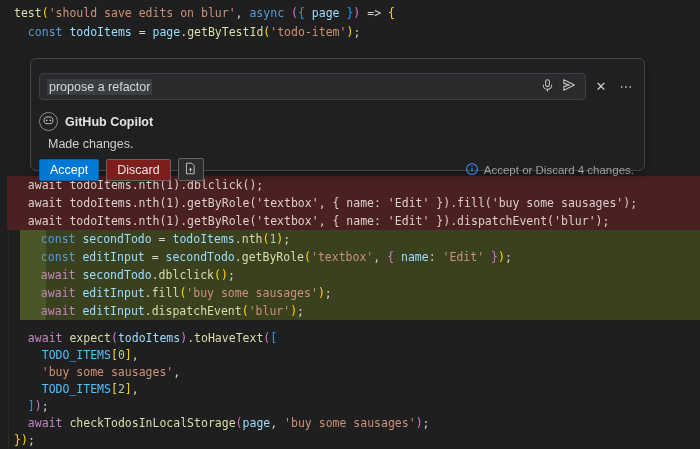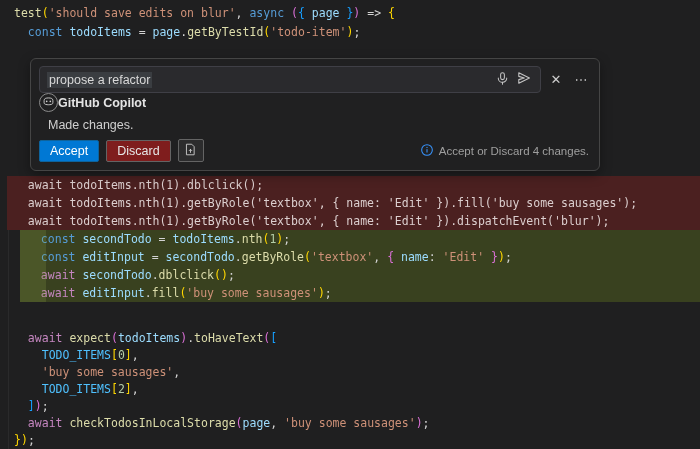--- a/index.html
+++ b/index.html
@@ -13,34 +13,34 @@
   .bottom-code .code-line{line-height:17px;}
   .code-line.removed{background:#4b2020;color:#dccfcf;}
   .code-line.added{background:#39411f;margin-left:20px;}
   .code-line.added::before{content:"";position:absolute;left:0;top:0;bottom:0;width:26px;background:rgba(140,162,74,0.22);}
   .tok-kw{color:#569cd6}.tok-ctl{color:#c586c0}.tok-fn{color:#dcdcaa}
   .tok-var{color:#9cdcfe}.tok-cvar{color:#4fc1ff}.tok-str{color:#ce9178}
   .tok-num{color:#b5cea8}.tok-b1{color:#ffd700}.tok-b2{color:#da70d6}.tok-b3{color:#179fff}
   .gutter-line{position:absolute;left:8px;top:176px;bottom:0;width:1px;background:rgba(255,255,255,0.05);}
 
   
-  .widget{position:absolute;left:30px;top:58px;width:570px;height:113px;box-sizing:border-box;
-    background:#202021;border:1px solid #454545;border-radius:6px;padding:7px 8px 6px 8px;
+  .widget{position:absolute;left:30px;top:58px;width:615px;height:113px;box-sizing:border-box;
+    background:#202021;border:1px solid #454545;border-radius:6px;padding:14px 8px 6px 8px;
     font-family:"Liberation Sans",sans-serif;color:#cccccc;box-shadow:0 4px 12px rgba(0,0,0,0.35);}
   .input-row{display:flex;align-items:center;gap:5px;}
   .chat-input{flex:1;display:flex;align-items:center;height:27px;box-sizing:border-box;
     background:#2a2a2d;border:1px solid #3f3f46;border-radius:4px;padding:0 5px 0 7px;}
   .chat-input .val{background:#3a3d41;color:#d8d8d8;font-size:12.5px;padding:1px 2px;white-space:pre;}
   .chat-input .grow{flex:1;}
   .icon-btn{width:22px;height:22px;display:flex;align-items:center;justify-content:center;
     color:#c5c5c5;background:transparent;border:none;padding:0;cursor:pointer;}
   .win-btn{width:20px;height:22px;display:flex;align-items:center;justify-content:center;
     color:#cccccc;background:transparent;border:none;font-size:13px;padding:0;cursor:pointer;
     font-family:"Liberation Sans",sans-serif;}
-  .provider-row{display:flex;align-items:center;margin-top:0;text-align:center;}
+  .provider-row{display:flex;align-items:center;gap:7px;margin-top:12px;text-align:center;}
   .avatar{width:19px;height:19px;box-sizing:border-box;border:1px solid #8a8a8a;border-radius:50%;
     display:flex;align-items:center;justify-content:center;color:#d6d6d6;}
   .provider-name{font-size:12.5px;font-weight:700;color:#e4e4e4;}
   .message{font-size:12.5px;color:#cfcfcf;margin-top:6px;margin-left:9px;}
   .footer{display:flex;align-items:center;margin-top:7px;gap:7px;}
   .btn{font-family:"Liberation Sans",sans-serif;font-size:12.5px;border-radius:2px;padding:3px 10px;cursor:pointer;}
   .btn-accept{background:#0078d4;border:1px solid #0e639c;color:#ffffff;}
   .btn-discard{background:#7f1d1d;border:1px solid #646464;color:#e6e6e6;}
   .btn-file{background:#2c2c2d;border:1px solid #646464;border-radius:2px;width:26px;height:23px;
     display:flex;align-items:center;justify-content:center;color:#cfcfcf;padding:0;cursor:pointer;}
@@ -60,20 +60,21 @@
   <div class="gutter-line"></div>
 
   <div class="code-block diff-code" style="top:176px">
       <div class="code-line removed"><span>  await todoItems.nth(1).dblclick();</span></div>
       <div class="code-line removed"><span>  await todoItems.nth(1).getByRole('textbox', { name: 'Edit' }).fill('buy some sausages');</span></div>
       <div class="code-line removed"><span>  await todoItems.nth(1).getByRole('textbox', { name: 'Edit' }).dispatchEvent('blur');</span></div>
       <div class="code-line added"><span>  </span><span class="tok-kw">const</span><span> </span><span class="tok-var">secondTodo</span><span> = </span><span class="tok-var">todoItems</span><span>.</span><span class="tok-fn">nth</span><span class="tok-b1">(</span><span class="tok-num">1</span><span class="tok-b1">)</span><span>;</span></div>
       <div class="code-line added"><span>  </span><span class="tok-kw">const</span><span> </span><span class="tok-var">editInput</span><span> = </span><span class="tok-var">secondTodo</span><span>.</span><span class="tok-fn">getByRole</span><span class="tok-b1">(</span><span class="tok-str">'textbox'</span><span>, </span><span class="tok-b2">{</span><span> </span><span class="tok-var">name</span><span>: </span><span class="tok-str">'Edit'</span><span> </span><span class="tok-b2">}</span><span class="tok-b1">)</span><span>;</span></div>
       <div class="code-line added"><span>  </span><span class="tok-ctl">await</span><span> </span><span class="tok-var">secondTodo</span><span>.</span><span class="tok-fn">dblclick</span><span class="tok-b1">(</span><span class="tok-b1">)</span><span>;</span></div>
       <div class="code-line added"><span>  </span><span class="tok-ctl">await</span><span> </span><span class="tok-var">editInput</span><span>.</span><span class="tok-fn">fill</span><span class="tok-b1">(</span><span class="tok-str">'buy some sausages'</span><span class="tok-b1">)</span><span>;</span></div>
+      <div class="code-line added"><span>  </span><span class="tok-ctl">await</span><span> </span><span class="tok-var">editInput</span><span>.</span><span class="tok-fn">dispatchEvent</span><span class="tok-b1">(</span><span class="tok-str">'blur'</span><span class="tok-b1">)</span><span>;</span></div>
     </div>
 
   <div class="code-block bottom-code" style="top:330px">
       <div class="code-line"><span>  </span><span class="tok-ctl">await</span><span> </span><span class="tok-fn">expect</span><span class="tok-b2">(</span><span class="tok-var">todoItems</span><span class="tok-b2">)</span><span>.</span><span class="tok-fn">toHaveText</span><span class="tok-b2">(</span><span class="tok-b3">[</span></div>
       <div class="code-line"><span>    </span><span class="tok-cvar">TODO_ITEMS</span><span class="tok-b1">[</span><span class="tok-num">0</span><span class="tok-b1">]</span><span>,</span></div>
       <div class="code-line"><span>    </span><span class="tok-str">'buy some sausages'</span><span>,</span></div>
       <div class="code-line"><span>    </span><span class="tok-cvar">TODO_ITEMS</span><span class="tok-b1">[</span><span class="tok-num">2</span><span class="tok-b1">]</span><span>,</span></div>
       <div class="code-line"><span>  </span><span class="tok-b3">]</span><span class="tok-b2">)</span><span>;</span></div>
       <div class="code-line"><span>  </span><span class="tok-ctl">await</span><span> </span><span class="tok-fn">checkTodosInLocalStorage</span><span class="tok-b2">(</span><span class="tok-var">page</span><span>, </span><span class="tok-str">'buy some sausages'</span><span class="tok-b2">)</span><span>;</span></div>
       <div class="code-line"><span class="tok-b1">}</span><span class="tok-b1">)</span><span>;</span></div>

